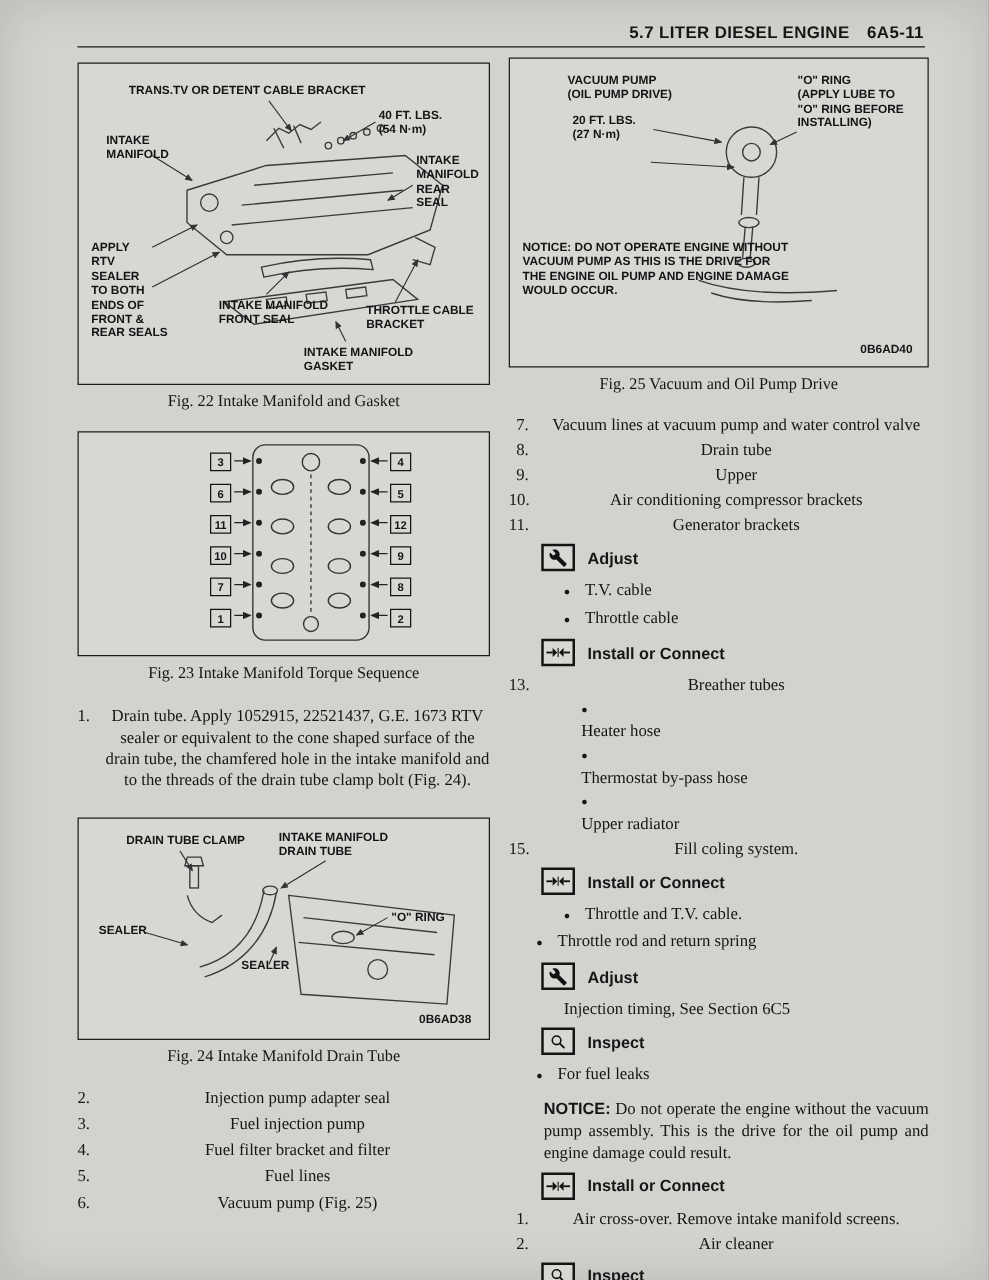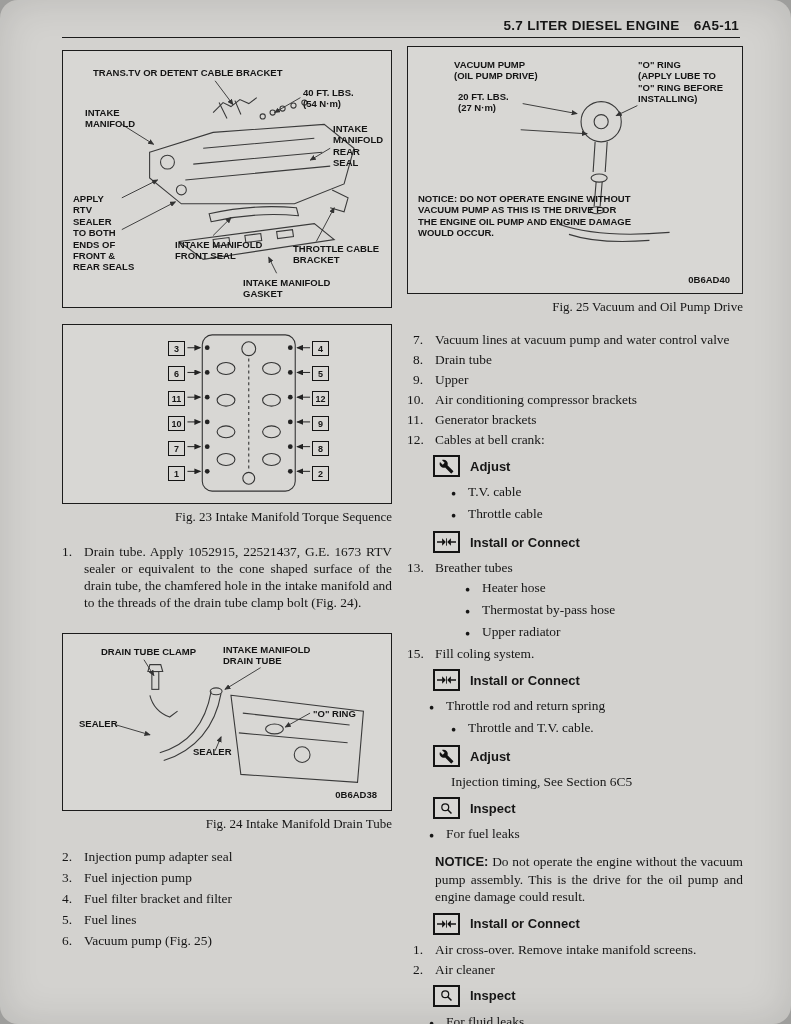--- a/index.html
+++ b/index.html
@@ -1,40 +1,40 @@
 <!DOCTYPE html>
 <html><head>
 <meta charset="utf-8">
 <style>
   * { margin:0; padding:0; box-sizing:border-box; }
   html,body { background:#9e9e9c; }
   body { font-family:"Liberation Serif", serif; }
   .page { position:relative; width:791px; height:1024px; margin:0 auto; background:#d3d2cf;
-          color:#161616; overflow:hidden; box-shadow:inset 0 0 40px rgba(0,0,0,.12);border-radius:18px; }
+          color:#161616; overflow:hidden; box-shadow:inset 0 0 40px rgba(0,0,0,.12); }
 
   
   .header { position:absolute; top:18px; right:52px; font-family:"Liberation Sans",sans-serif;
             font-weight:bold; font-size:13.5px; letter-spacing:.3px; display:flex; gap:14px; }
   .header-rule { position:absolute; top:37px; left:62px; width:678px; border-top:1.6px solid #1c1c1c; }
 
   
   .col-left  { position:absolute; left:62px;  top:50px; width:330px; }
   .col-right { position:absolute; left:407px; top:46px; width:336px; }
 
   
   .figbox { position:relative; border:1.4px solid #1c1c1c; background:#d8d7d4; width:100%; }
   .fb22 { height:258px; } .fb23 { height:180px; } .fb24 { height:178px; } .fb25 { height:248px; }
   .fig-art { position:absolute; left:0; top:0; width:100%; height:100%; }
   .fig-label { position:absolute; font-family:"Liberation Sans",sans-serif; font-weight:bold;
                font-size:9.5px; line-height:1.2; white-space:pre-line; color:#141414; }
   .fig-code  { position:absolute; font-family:"Liberation Sans",sans-serif; font-weight:bold; font-size:9.5px; }
-  .fig-caption { text-align:right; font-size:13px; line-height:16px; margin-top:5px; }
-
-  
-  .f22-bracket{top:16px;left:30px} .f22-torque{top:36px;left:240px}
+  .fig-caption { text-align:center; font-size:13px; line-height:16px; margin-top:5px; }
+
+  
+  .f22-bracket{top:16px;left:40px} .f22-torque{top:36px;left:240px}
   .f22-manifold{top:56px;left:22px} .f22-rearseal{top:72px;left:270px;text-align:left}
   .f22-rtv{top:142px;left:10px} .f22-frontseal{top:188px;left:112px}
   .f22-throttle{top:192px;left:230px} .f22-gasket{top:226px;left:180px}
 
   
   .tq { position:absolute; width:17px; height:15px; border:1.3px solid #141414; background:#d8d7d4;
         font-family:"Liberation Sans",sans-serif; font-weight:bold; font-size:9px;
         display:flex; align-items:center; justify-content:center; }
   .tq-l{left:105px} .tq-r{left:249px}
   .tq-0{top:16px} .tq-1{top:41px} .tq-2{top:66px} .tq-3{top:91px} .tq-4{top:116px} .tq-5{top:141px}
@@ -47,27 +47,27 @@
   
   .f25-pump{top:12px;left:46px} .f25-oring{top:12px;left:230px}
   .f25-torque{top:44px;left:50px} .f25-notice{top:146px;left:10px;width:244px}
   .f25-code{bottom:8px;right:12px}
 
   
   .li { display:flex; font-size:13.4px; line-height:17px; margin-bottom:4px; }
   .col-right .li { margin-bottom:3px; }
   .li .n { flex:none; width:28px; text-align:right; padding-right:12px; }
   .col-left .li .n { width:22px; }
-  .li .t { flex:1; }
+  .li .t { flex:1;text-align:center; }
   .just { text-align:justify; }
   .item1 { margin-top:18px; }
   .mt16 { margin-top:16px; } .mt10 { margin-top:22px;text-decoration:underline; }
 
   .bullet { display:flex; align-items:baseline; margin:1px 0 3px 44px; font-size:13.4px; line-height:17px; }
-  .bullet.b2 { margin-left:58px; }
+  .bullet.b2 { margin-left:58px;flex-direction:column; }
   .bullet.b0 { margin-left:22px; }
   .bullet .dot { flex:none; width:17px; font-size:8.5px; }
   .bullet .dot::before { content:"●"; }
 
   .icon-row { display:flex; align-items:center; gap:10px; margin:7px 0 6px 26px; }
   .icon-box { flex:none; width:27px; height:22px; border:2px solid #141414; display:flex;
               align-items:center; justify-content:center; background:#d8d7d4; }
   .icon-label { font-family:"Liberation Sans",sans-serif; font-weight:bold; font-size:13px; }
 
   .sub-note { margin:2px 0 2px 44px; font-size:13.4px; line-height:17px; }
@@ -140,20 +140,21 @@
 ENDS OF
 FRONT &amp;
 REAR SEALS</div>
       <div class="fig-label f22-frontseal">INTAKE MANIFOLD
 FRONT SEAL</div>
       <div class="fig-label f22-throttle">THROTTLE CABLE
 BRACKET</div>
       <div class="fig-label f22-gasket">INTAKE MANIFOLD
 GASKET</div>
     </div>
+    <p class="fig-caption">Fig. 22 Intake Manifold and Gasket</p>
 
     <div class="figbox fb23 mt16">
       <svg class="fig-art" viewBox="0 0 328 180">
         <defs>
             <marker id="ah23" markerWidth="7" markerHeight="6" refX="6" refY="3" orient="auto">
               <path d="M0,0 L7,3 L0,6 Z" fill="#222"></path>
             </marker>
           </defs>
         <g stroke="#333" fill="none" stroke-width="1.1">
           <rect x="139" y="10" width="94" height="158" rx="10"></rect>
@@ -333,24 +334,20 @@
           <span class="t">Upper</span>
         </div>
       <div class="li">
           <span class="n">10.</span>
           <span class="t">Air conditioning compressor brackets</span>
         </div>
       <div class="li">
           <span class="n">11.</span>
           <span class="t">Generator brackets</span>
         </div>
-      <div class="li">
-          <span class="n">12.</span>
-          <span class="t">Cables at bell crank:</span>
-        </div>
     </div>
 
     <div class="icon-row">
       <span class="icon-box">
         <svg viewBox="0 0 24 24" width="15" height="15">
             <path d="M22.7 19l-9.1-9.1c.9-2.3.4-5-1.5-6.9-2-2-5-2.4-7.4-1.3L9 6 6 9 1.6 4.7C.4 7.1.9 10.1 2.9 12.1c1.9 1.9 4.6 2.4 6.9 1.5l9.1 9.1c.4.4 1 .4 1.4 0l2.3-2.3c.5-.4.5-1.1.1-1.4z" fill="#111"></path>
           </svg>
       </span>
       <span class="icon-label">Adjust</span>
     </div>
@@ -408,27 +405,27 @@
               <rect x="0" y="6" width="7" height="2"></rect>
               <path d="M7 2 L12 7 L7 12 Z"></path>
               <rect x="12.4" y="2" width="1.2" height="10"></rect>
               <rect x="19" y="6" width="7" height="2"></rect>
               <path d="M19 2 L14 7 L19 12 Z"></path>
             </g>
           </svg>
       </span>
       <span class="icon-label">Install or Connect</span>
     </div>
+    <div class="bullet">
+        <span class="dot"></span>
+        <span>Throttle and T.V. cable.</span>
+      </div>
     <div class="bullet b0">
         <span class="dot"></span>
         <span>Throttle rod and return spring</span>
-      </div>
-    <div class="bullet">
-        <span class="dot"></span>
-        <span>Throttle and T.V. cable.</span>
       </div>
 
     <div class="icon-row">
       <span class="icon-box">
         <svg viewBox="0 0 24 24" width="15" height="15">
             <path d="M22.7 19l-9.1-9.1c.9-2.3.4-5-1.5-6.9-2-2-5-2.4-7.4-1.3L9 6 6 9 1.6 4.7C.4 7.1.9 10.1 2.9 12.1c1.9 1.9 4.6 2.4 6.9 1.5l9.1 9.1c.4.4 1 .4 1.4 0l2.3-2.3c.5-.4.5-1.1.1-1.4z" fill="#111"></path>
           </svg>
       </span>
       <span class="icon-label">Adjust</span>
     </div>

